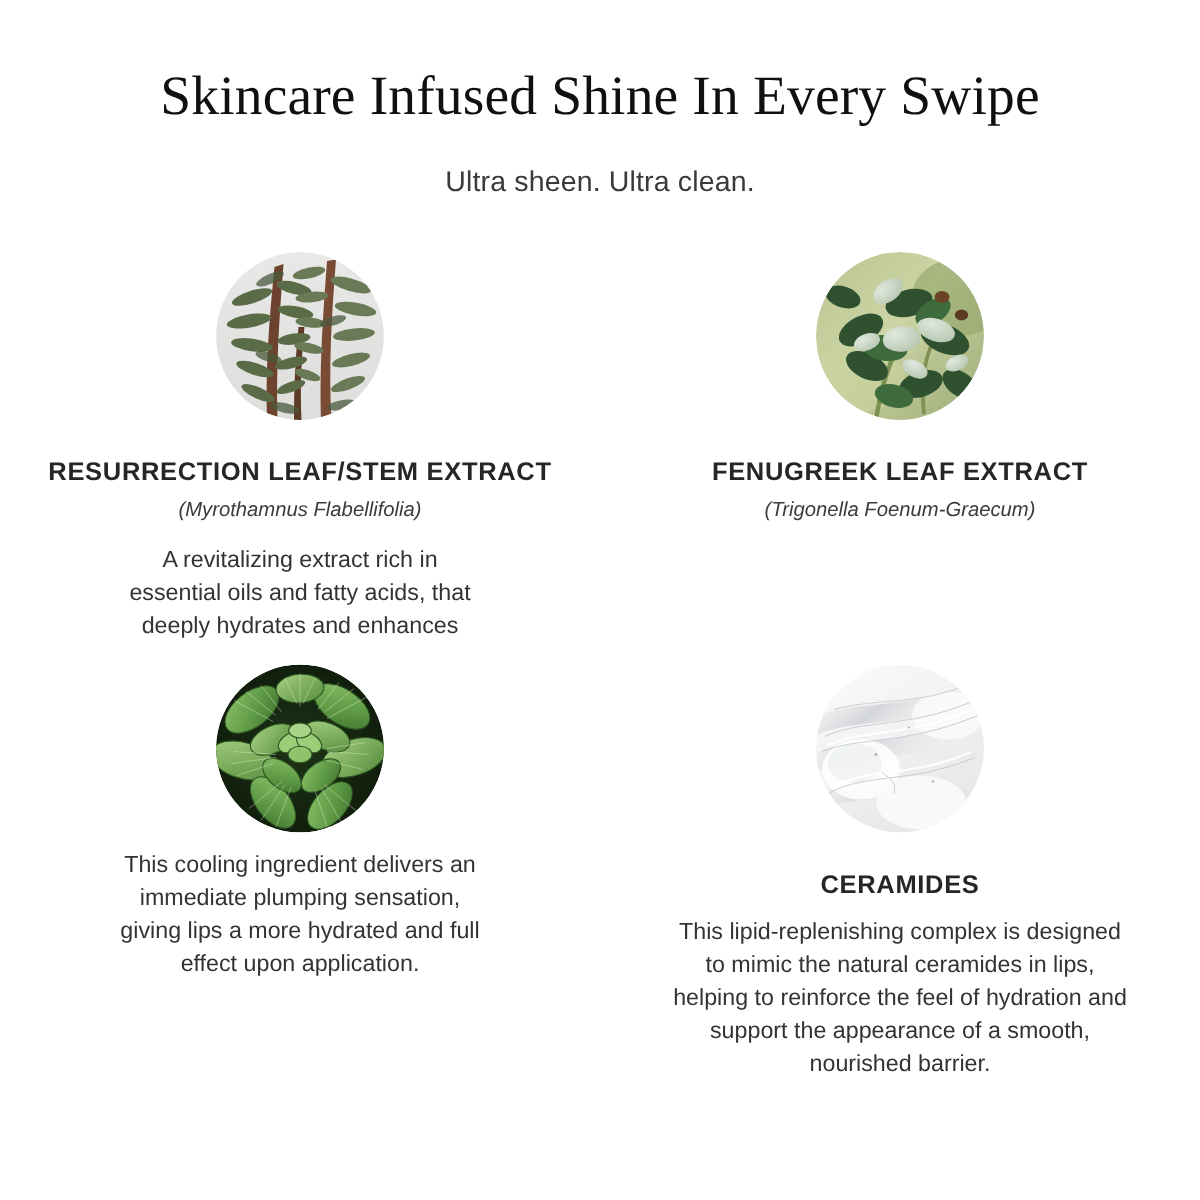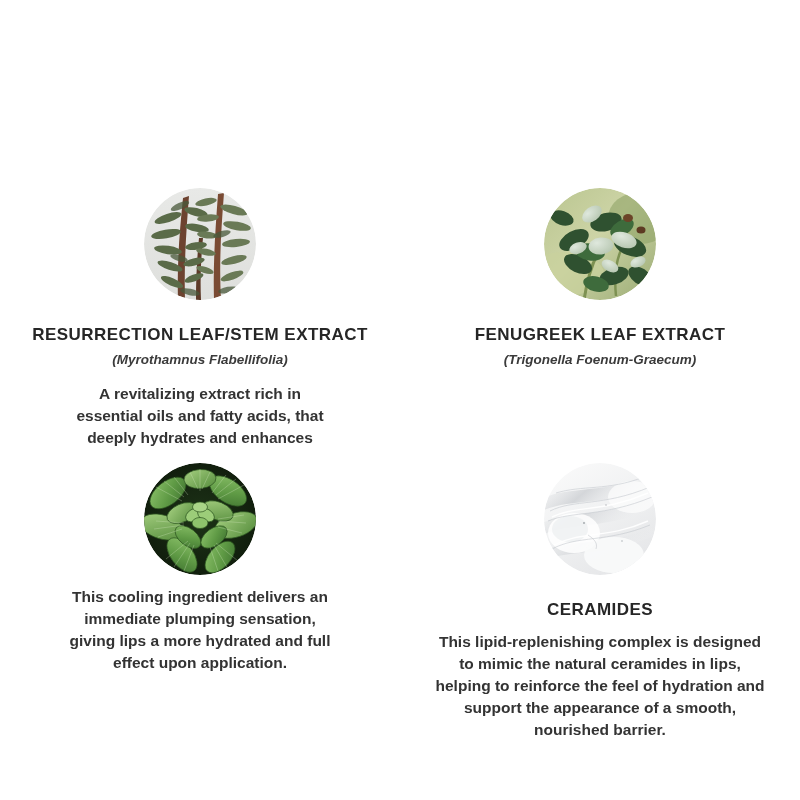--- a/index.html
+++ b/index.html
@@ -38,21 +38,21 @@
     font-weight: 400;
     color: #3a3a3a;
     margin: 0;
     padding-top: 26px;
     letter-spacing: 0.1px;
   }
 
   
   .grid {
     position: absolute;
-    top: 188px;
+    top: 168px;
     left: 0;
     width: 716px;
     display: grid;
     grid-template-columns: 400px 400px;
     grid-auto-rows: auto;
   }
   .cell {
     display: flex;
     flex-direction: column;
     align-items: center;
@@ -79,45 +79,49 @@
     letter-spacing: 0.45px;
     text-align: center;
     margin: 0;
     padding-top: 25px;
     white-space: nowrap;
   }
   .ing-latin {
     font-family: "Liberation Sans", sans-serif;
     font-size: 13.5px;
     font-style: italic;
-    font-weight: 700;
+    font-weight: 400;
     color: #3b3b3b;
     text-align: center;
     margin: 0;
     padding-top: 7px;
   }
   .ing-desc {
     font-family: "Liberation Sans", sans-serif;
     font-size: 15.5px;
-    font-weight: 700;
+    font-weight: 400;
     color: #333333;
     text-align: center;
     line-height: 22px;
     margin: 0;
     padding-top: 16px;
     max-width: 330px;
     white-space: pre-line;
   }
   .ing-desc.tight { padding-top: 11px; }
 </style>
 </head>
 <body>
 
 <div class="page">
 
+  <div class="header">
+    <h1 class="headline">Skincare Infused Shine In Every Swipe</h1>
+    <p class="subheadline">Ultra sheen. Ultra clean.</p>
+  </div>
 
   <div class="grid">
 
     <div class="cell">
       <div class="circle">
         <svg viewBox="0 0 112 112" xmlns="http://www.w3.org/2000/svg" aria-hidden="true">
           <defs>
             <clipPath id="c1">
                 <circle cx="56" cy="56" r="56"></circle>
               </clipPath>

